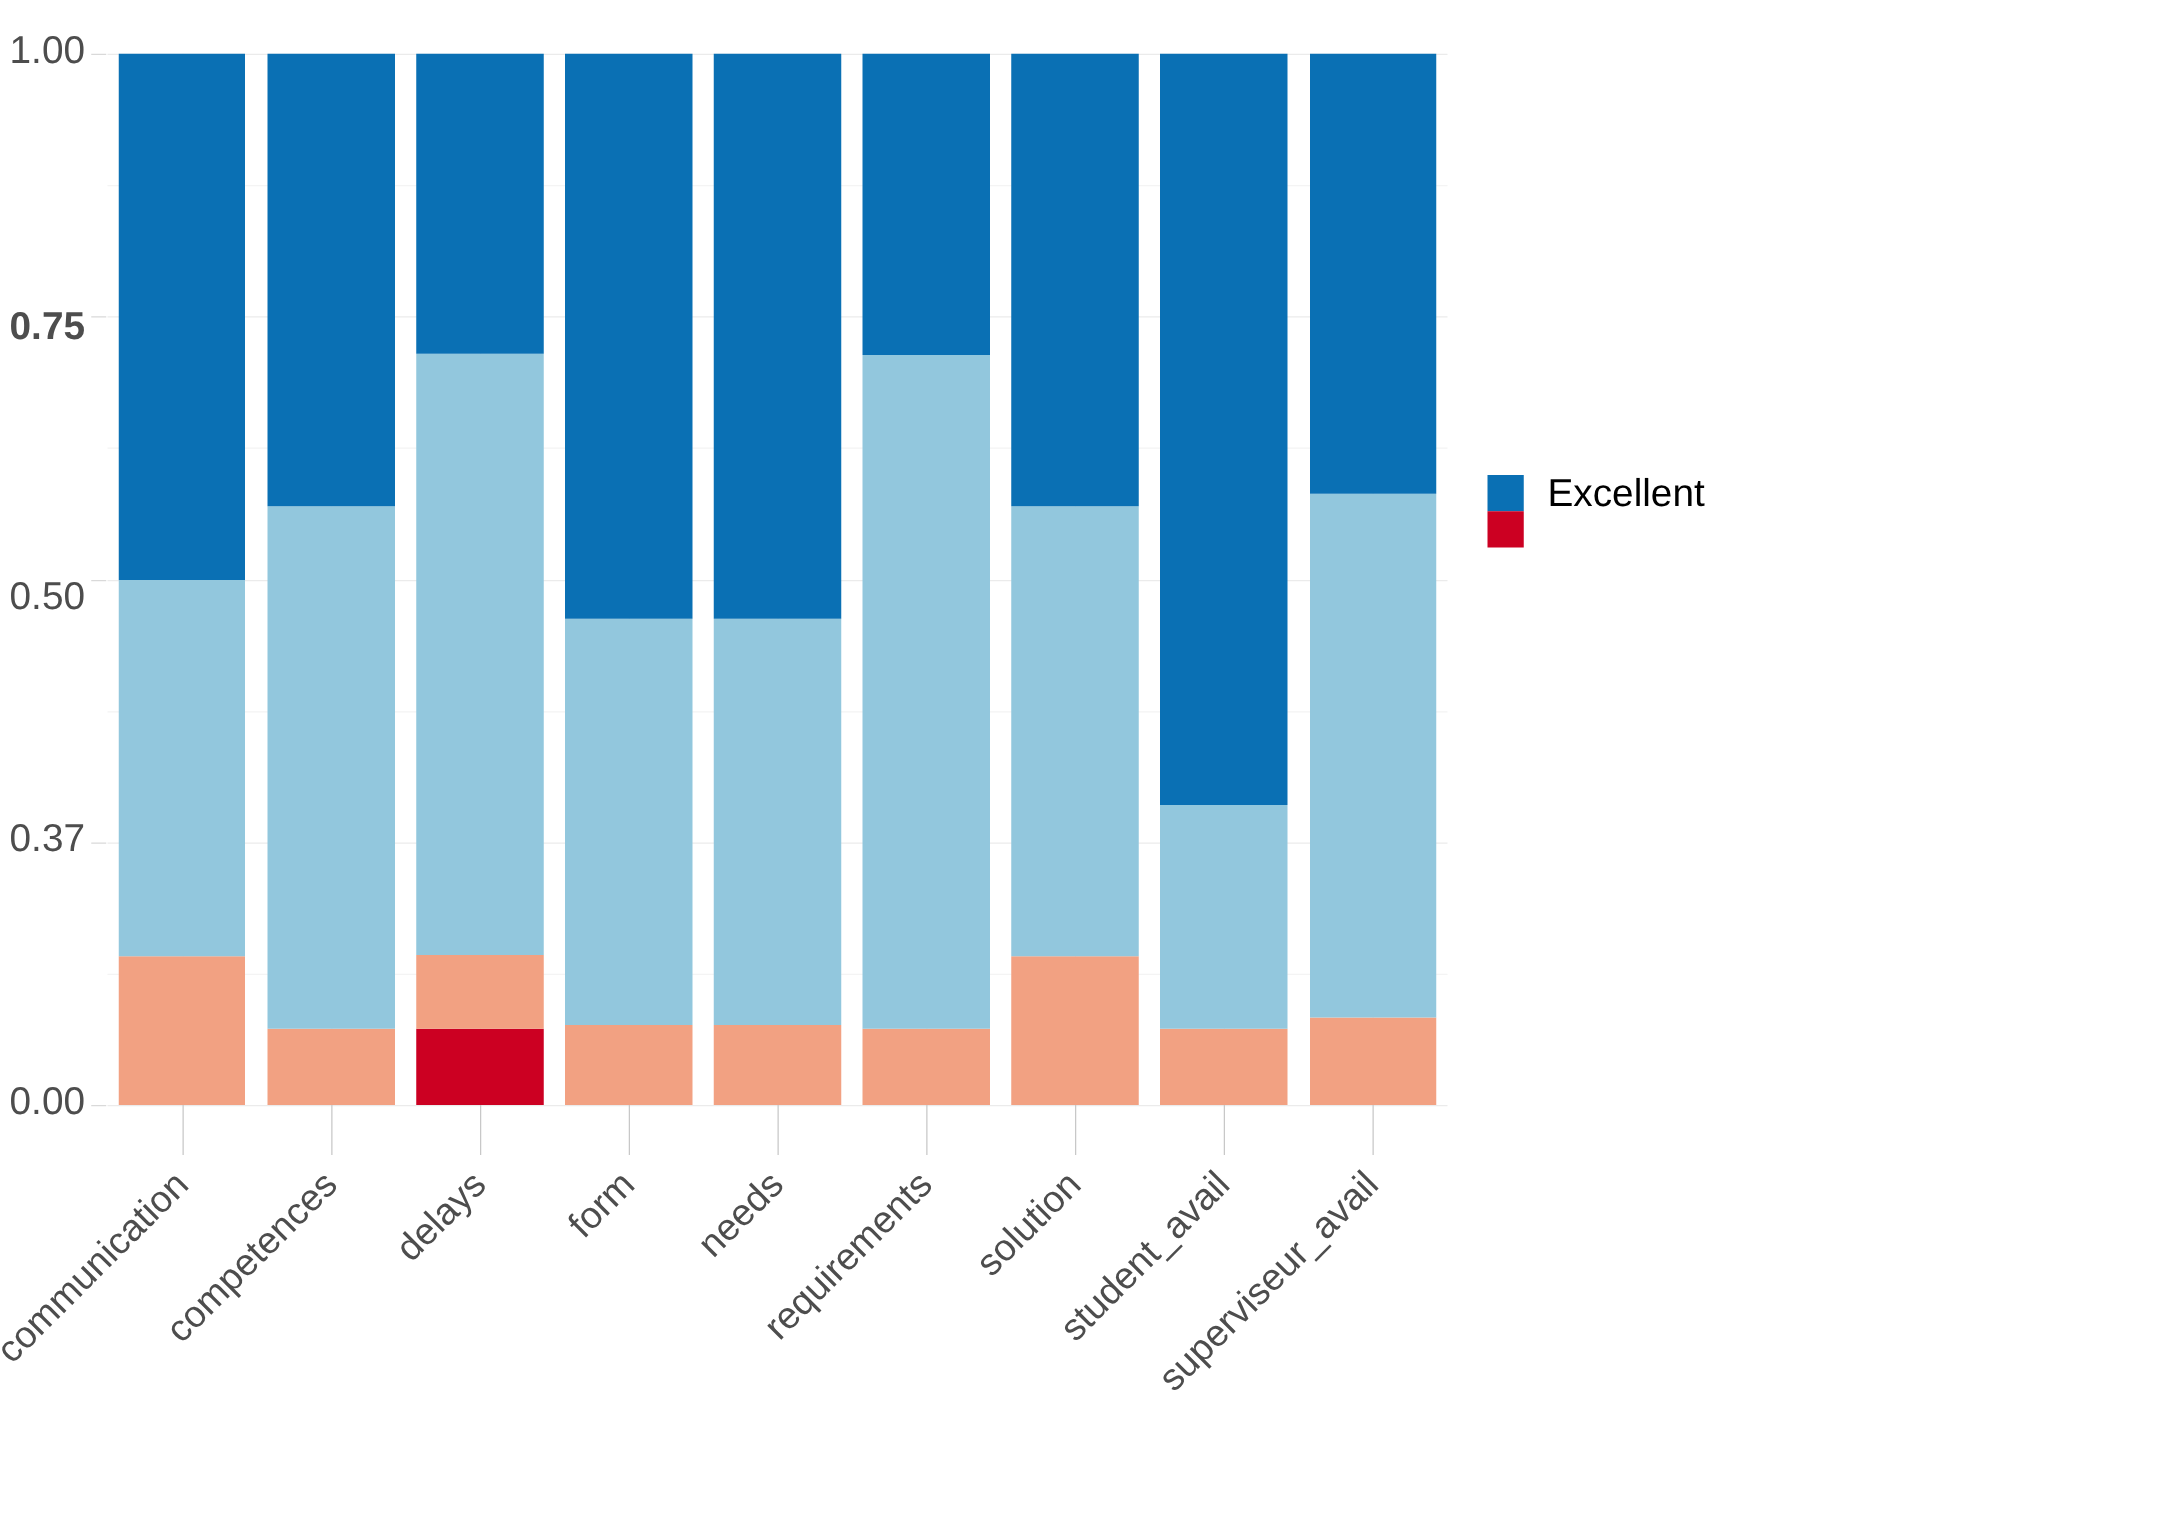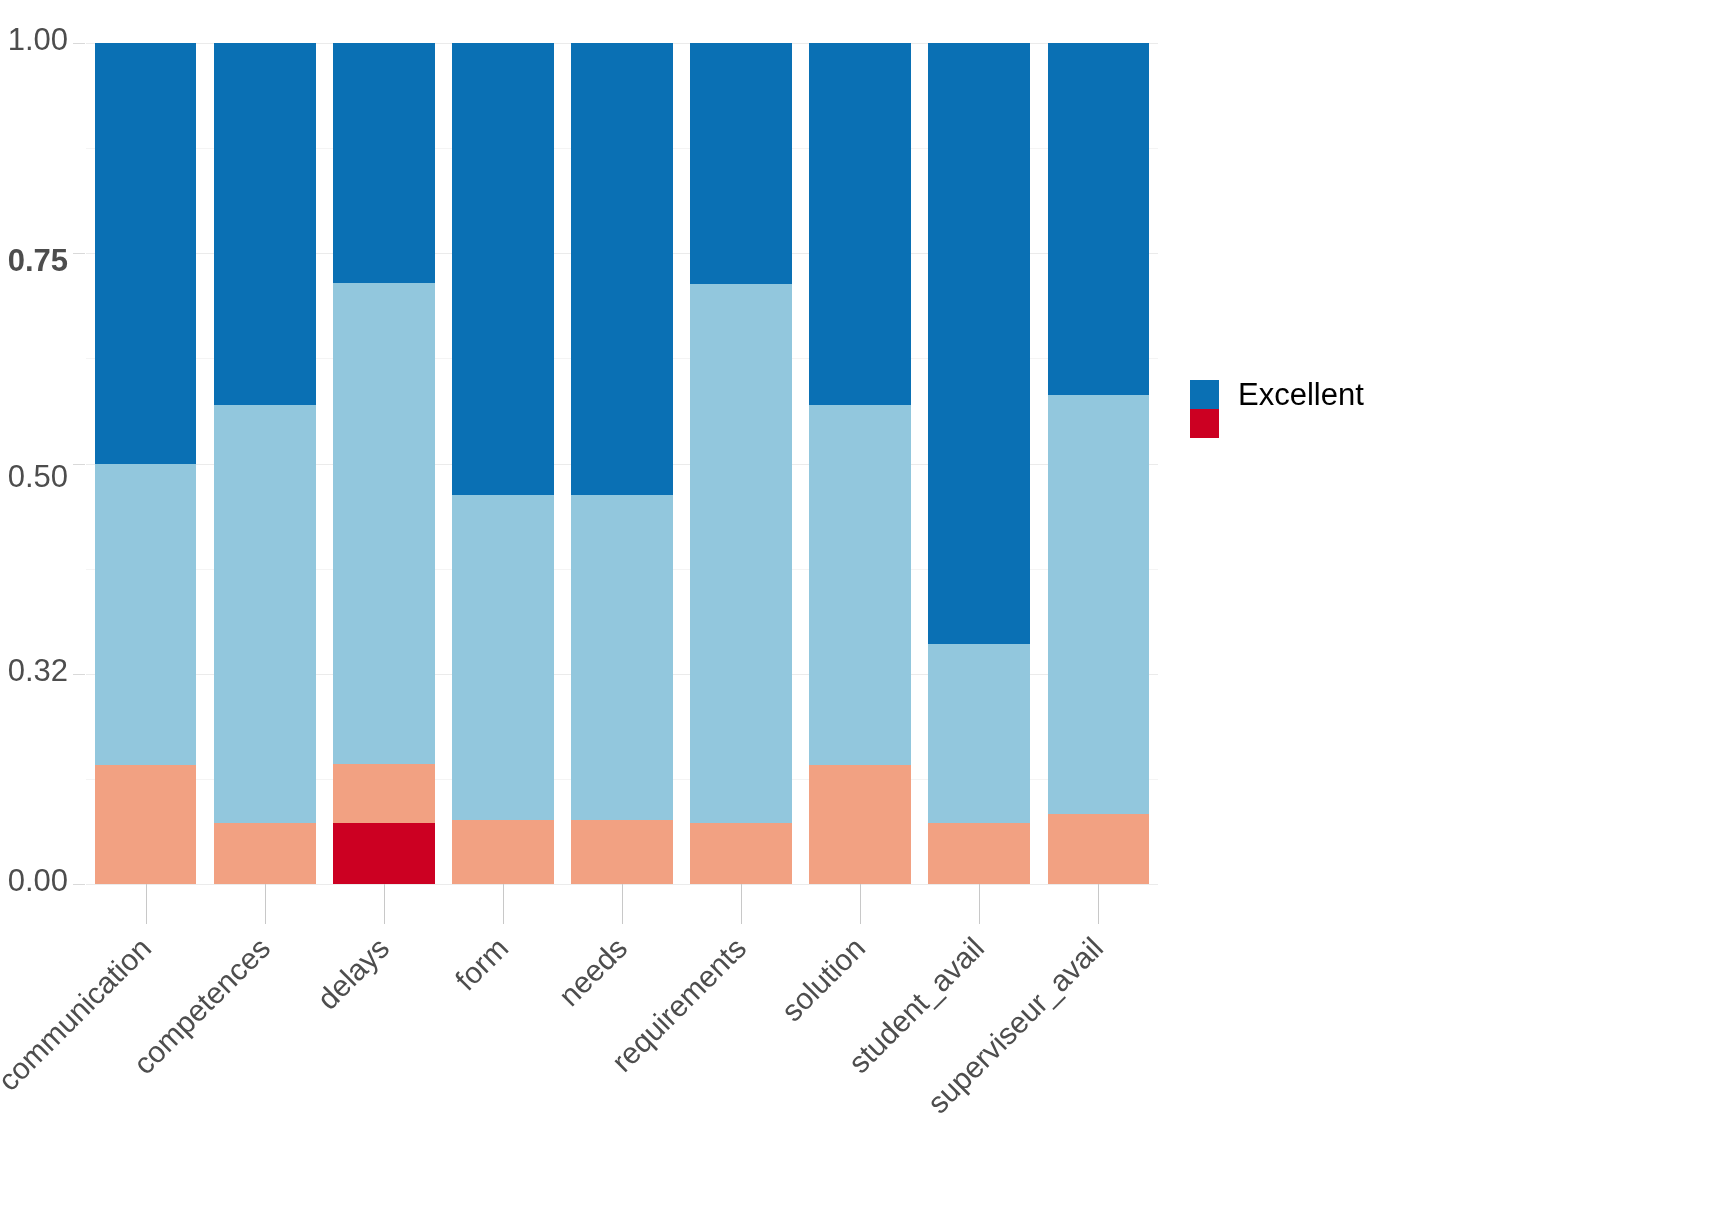--- a/index.html
+++ b/index.html
@@ -208,21 +208,21 @@
           <div class="seg" style="background: rgb(242, 161, 130); bottom: 0px; height: 69.803px;"></div>
           <div class="seg" style="background: rgb(146, 199, 221); bottom: 69.803px; height: 419.659px;"></div>
           <div class="seg" style="background: rgb(10, 112, 180); bottom: 489.462px; height: 351.538px;"></div>
         </div>
       </div>
   </div>
 
   <div id="y-axis">
       <div class="ylab" style="top: 863px; left: 0px;">0.00</div>
       <div class="ytick-mark" style="top: 884px; left: 73px; background: rgb(217, 217, 217);"></div>
-      <div class="ylab" style="top: 652.75px; left: 0px;">0.32</div>
+      <div class="ylab" style="top: 652.75px; left: 0px;">0.37</div>
       <div class="ytick-mark" style="top: 674px; left: 73px; background: rgb(217, 217, 217);"></div>
       <div class="ylab" style="top: 442.5px; left: 0px; margin-top: 16px;">0.50</div>
       <div class="ytick-mark" style="top: 464px; left: 73px; background: rgb(217, 217, 217);"></div>
       <div class="ylab" style="top: 243px; left: 0px; font-weight: bold;">0.75</div>
       <div class="ytick-mark" style="top: 253px; left: 73px; background: rgb(217, 217, 217);"></div>
       <div class="ylab" style="top: 22px; left: 0px;">1.00</div>
       <div class="ytick-mark" style="top: 43px; left: 73px; background: rgb(217, 217, 217);"></div>
     </div>
 
   <div id="x-axis">

